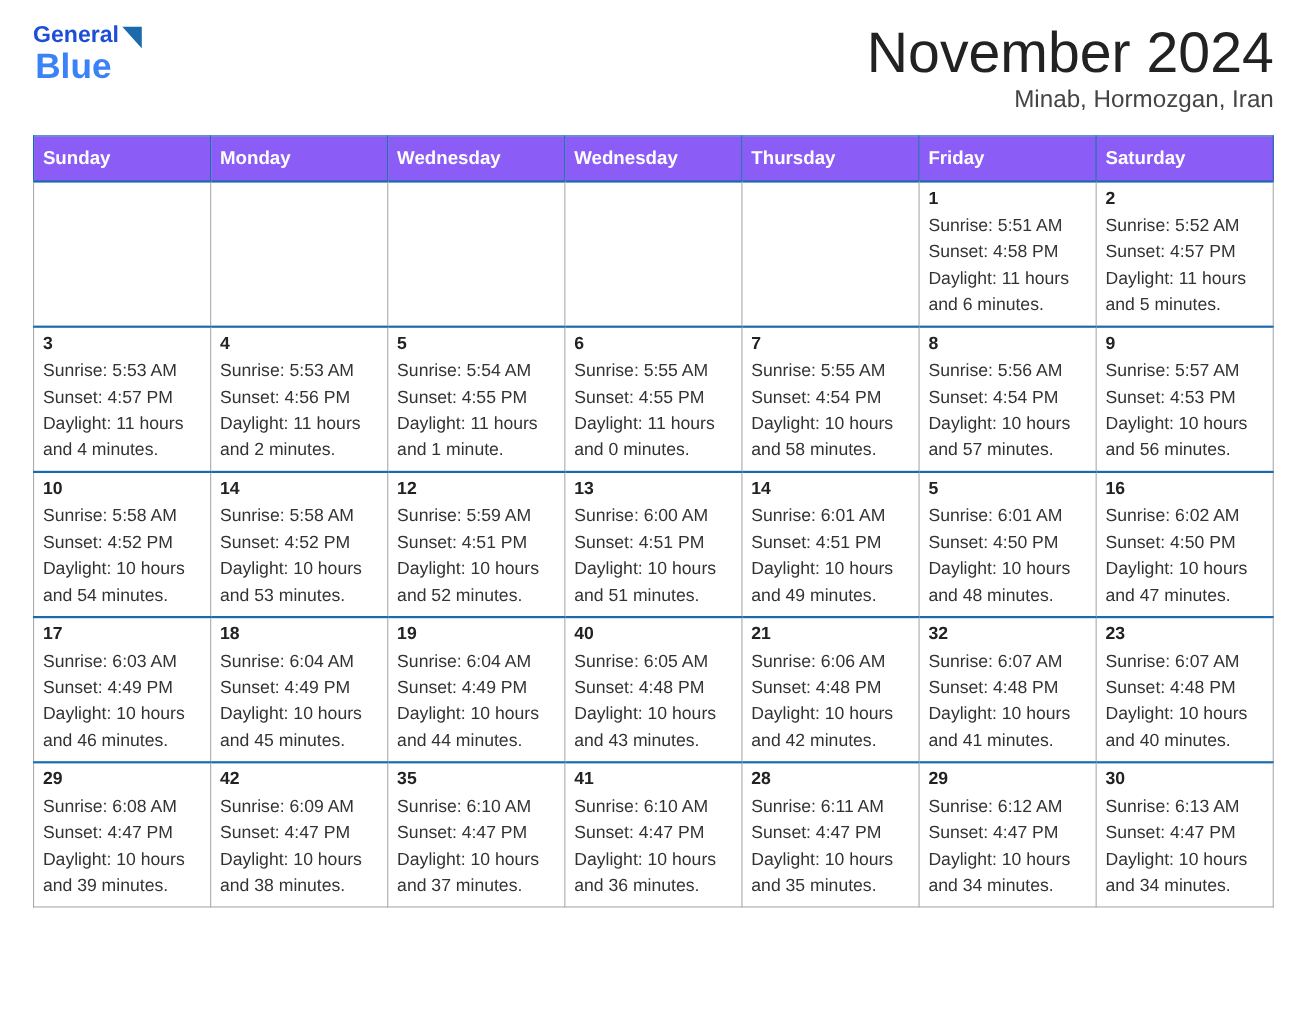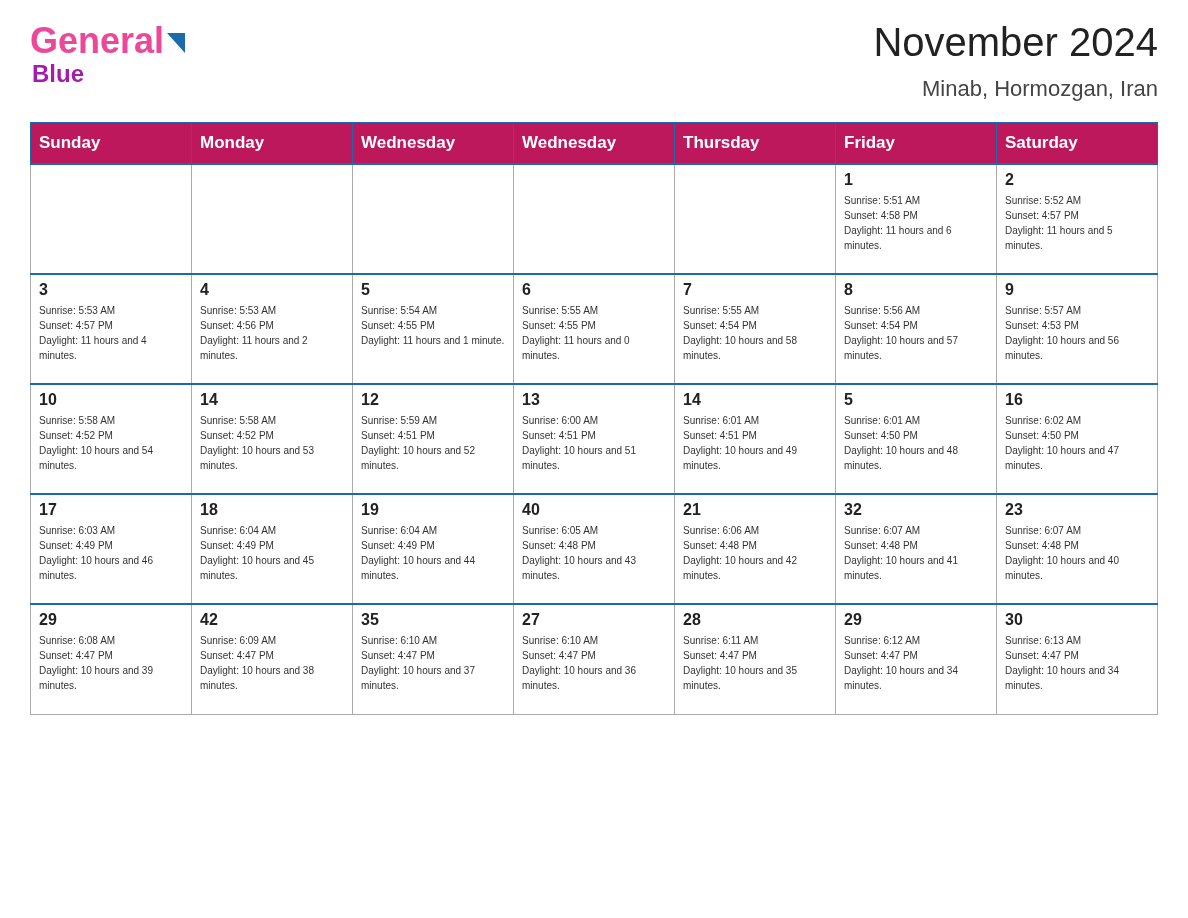--- a/index.html
+++ b/index.html
@@ -15,47 +15,47 @@
       justify-content: space-between;
       align-items: flex-start;
       margin-bottom: 20px;
     }
     .logo {
       display: flex;
       flex-direction: column;
       align-items: flex-start;
     }
     .logo-blue {
-      color: #a21caf;
-      font-size: 24px;
+      color: #3b82f6;
+      font-size: 32px;
       font-weight: bold;
       margin-top: -2px;
       padding-left: 2px;
     }
     .title-block {
       text-align: right;
     }
     .month-title {
-      font-size: 40px;
+      font-size: 52px;
       font-weight: normal;
       color: #222;
       line-height: 1.1;
     }
     .location {
       font-size: 22px;
       color: #444;
-      margin-top: 12px;
+      margin-top: 0;
     }
     .calendar {
       width: 100%;
       border-collapse: collapse;
       border: 1px solid #999;
     }
     .calendar th {
-      background-color: #be185d;
+      background-color: #8b5cf6;
       color: #fff;
       font-size: 17px;
       font-weight: bold;
       padding: 10px 8px;
       text-align: left;
       border: 1px solid #1a6aad;
     }
     .calendar td {
       vertical-align: top;
       border: 1px solid #aaa;
@@ -64,38 +64,38 @@
       min-height: 110px;
       height: 110px;
     }
     .day-num {
       font-size: 16px;
       font-weight: bold;
       color: #222;
       margin-bottom: 4px;
     }
     .day-info {
-      font-size: 10px;
+      font-size: 16px;
       color: #333;
       line-height: 1.5;
     }
     .empty-cell {
       background: #fff;
     }
     tr.week-row td {
       border-top: 2px solid #1a6aad;
     }
     .logo-line1 {
       display: flex;
       align-items: center;
     }
     .logo-general {
-      font-size: 36px;
-      font-weight: bold;
-      color: #ec4899;
+      font-size: 21px;
+      font-weight: bold;
+      color: #1d4ed8;
     }
     .logo-arrow {
       display: inline-block;
       margin-left: 3px;
       position: relative;
       top: 2px;
     }
     .logo-arrow svg {
       display: block;
     }
@@ -246,21 +246,21 @@
         </td>
         <td>
           <div class="day-num">42</div>
           <div class="day-info">Sunrise: 6:09 AM<br>Sunset: 4:47 PM<br>Daylight: 10 hours and 38 minutes.</div>
         </td>
         <td>
           <div class="day-num">35</div>
           <div class="day-info">Sunrise: 6:10 AM<br>Sunset: 4:47 PM<br>Daylight: 10 hours and 37 minutes.</div>
         </td>
         <td>
-          <div class="day-num">27</div>
+          <div class="day-num">41</div>
           <div class="day-info">Sunrise: 6:10 AM<br>Sunset: 4:47 PM<br>Daylight: 10 hours and 36 minutes.</div>
         </td>
         <td>
           <div class="day-num">28</div>
           <div class="day-info">Sunrise: 6:11 AM<br>Sunset: 4:47 PM<br>Daylight: 10 hours and 35 minutes.</div>
         </td>
         <td>
           <div class="day-num">29</div>
           <div class="day-info">Sunrise: 6:12 AM<br>Sunset: 4:47 PM<br>Daylight: 10 hours and 34 minutes.</div>
         </td>

